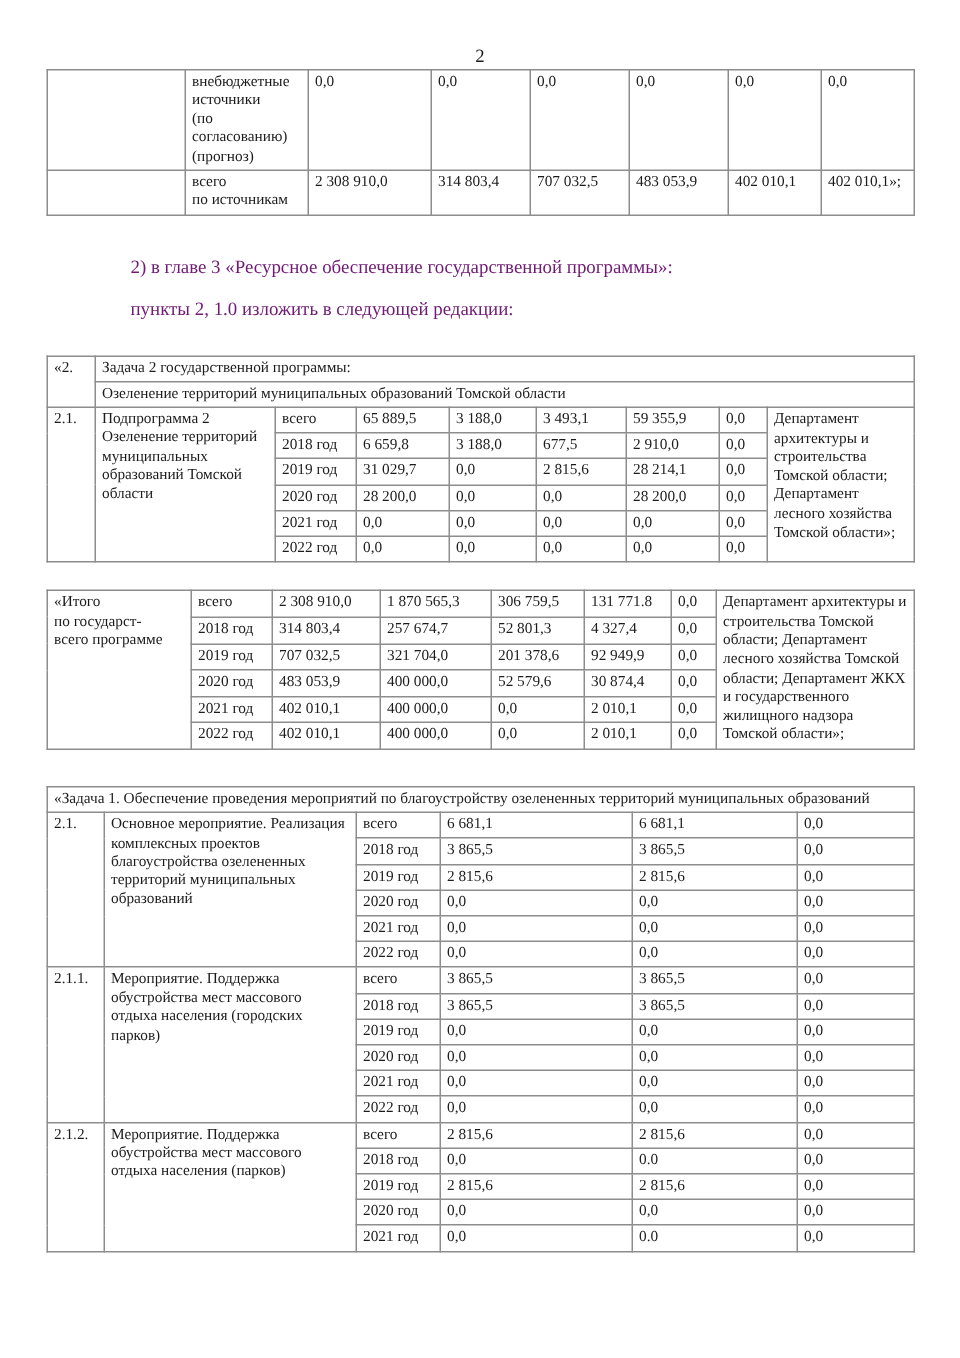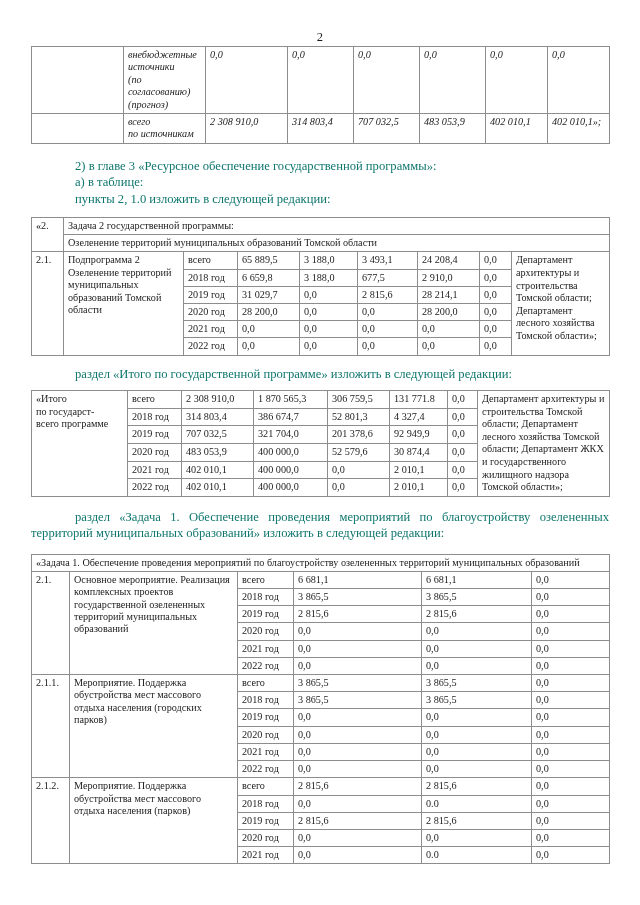--- a/index.html
+++ b/index.html
@@ -31,26 +31,26 @@
     height: 18px;
     line-height: 18px;
     letter-spacing: 0.2px;
   }
   .content {
     margin: 0 auto;
     width: 578px;
   }
   
   p.para {
-    margin: 0;
+    margin: 12px;
     font-size: 12.6px;
     line-height: 16.4px;
     text-align: justify;
     text-indent: 44px;
-    color: #0f766e;
+    color: #701a75;
   }
   .gap-8  { height: 8px; }
   .gap-10 { height: 10px; }
   .gap-12 { height: 12px; }
   .gap-14 { height: 14px; }
 
   
   table.doc {
     border-collapse: collapse;
     width: 578px;
@@ -62,21 +62,21 @@
   table.doc td {
     border: 1px solid #8d8d8d;
     padding: 2px 3px 2px 4px;
     vertical-align: top;
     word-wrap: break-word;
     overflow: hidden;
   }
   table.doc td.num { white-space: nowrap; }
   table.doc td.tight { line-height: 12.4px; }
   
-  .t1 td { height: 11px; font-style: italic; }
+  .t1 td { height: 11px; }
   
   td.dept { line-height: 12.6px; }
 </style>
 </head>
 <body>
 
 <div class="page">
 
   <div class="page-number">2</div>
 
@@ -118,21 +118,20 @@
         <td class="num">483 053,9</td>
         <td class="num">402 010,1</td>
         <td class="num">402 010,1»;</td>
       </tr>
     </tbody>
       </table>
 
     <div class="gap-14"></div>
 
     <p class="para">2) в главе 3 «Ресурсное обеспечение государственной программы»:</p>
-    <p class="para">а) в таблице:</p>
     <p class="para">пункты 2, 1.0 изложить в следующей редакции:</p>
 
     <div class="gap-10"></div>
 
     <table class="doc">
       <colgroup>
         <col style="width:32px">
         <col style="width:120px">
         <col style="width:54px">
         <col style="width:62px">
@@ -151,21 +150,21 @@
         <td colspan="8">Озеленение территорий муниципальных образований Томской области</td>
       </tr>
       <tr>
         <td rowspan="6">2.1.</td>
         <td rowspan="6" class="tight" style="white-space:pre-line">Подпрограмма 2
 Озеленение территорий муниципальных образований Томской области</td>
         <td>всего</td>
         <td class="num">65 889,5</td>
         <td class="num">3 188,0</td>
         <td class="num">3 493,1</td>
-        <td class="num">24 208,4</td>
+        <td class="num">59 355,9</td>
         <td class="num">0,0</td>
         <td rowspan="6" class="dept">Департамент архитектуры и строительства Томской области; Департамент лесного хозяйства Томской области»;</td>
       </tr>
       <tr>
         <td>2018 год</td>
         <td class="num">6 659,8</td>
         <td class="num">3 188,0</td>
         <td class="num">677,5</td>
         <td class="num">2 910,0</td>
         <td class="num">0,0</td>
@@ -200,21 +199,20 @@
         <td class="num">0,0</td>
         <td class="num">0,0</td>
         <td class="num">0,0</td>
         <td class="num">0,0</td>
       </tr>
     </tbody>
       </table>
 
     <div class="gap-10"></div>
 
-    <p class="para">раздел «Итого по государственной программе» изложить в следующей редакции:</p>
 
     <div class="gap-8"></div>
 
     <table class="doc">
       <colgroup>
         <col style="width:96px">
         <col style="width:54px">
         <col style="width:72px">
         <col style="width:74px">
         <col style="width:62px">
@@ -231,21 +229,21 @@
         <td class="num">2 308 910,0</td>
         <td class="num">1 870 565,3</td>
         <td class="num">306 759,5</td>
         <td class="num">131 771.8</td>
         <td class="num">0,0</td>
         <td rowspan="6" class="dept">Департамент архитектуры и строительства Томской области; Департамент лесного хозяйства Томской области; Департамент ЖКХ и государственного жилищного надзора Томской области»;</td>
       </tr>
       <tr>
         <td>2018 год</td>
         <td class="num">314 803,4</td>
-        <td class="num">386 674,7</td>
+        <td class="num">257 674,7</td>
         <td class="num">52 801,3</td>
         <td class="num">4 327,4</td>
         <td class="num">0,0</td>
       </tr>
       <tr>
         <td>2019 год</td>
         <td class="num">707 032,5</td>
         <td class="num">321 704,0</td>
         <td class="num">201 378,6</td>
         <td class="num">92 949,9</td>
@@ -273,41 +271,40 @@
         <td class="num">400 000,0</td>
         <td class="num">0,0</td>
         <td class="num">2 010,1</td>
         <td class="num">0,0</td>
       </tr>
     </tbody>
       </table>
 
     <div class="gap-12"></div>
 
-    <p class="para">раздел «Задача 1. Обеспечение проведения мероприятий по благоустройству озелененных территорий муниципальных образований» изложить в следующей редакции:</p>
 
     <div class="gap-12"></div>
 
     <table class="doc">
       <colgroup>
         <col style="width:38px">
         <col style="width:168px">
         <col style="width:56px">
         <col style="width:128px">
         <col style="width:110px">
         <col style="width:78px">
       </colgroup>
       <tbody>
           <tr>
         <td colspan="6">«Задача 1. Обеспечение проведения мероприятий по благоустройству озелененных территорий муниципальных образований</td>
       </tr>
 
       <tr>
         <td rowspan="6">2.1.</td>
-        <td rowspan="6" class="tight">Основное мероприятие. Реализация комплексных проектов государственной озелененных территорий муниципальных образований</td>
+        <td rowspan="6" class="tight">Основное мероприятие. Реализация комплексных проектов благоустройства озелененных территорий муниципальных образований</td>
         <td>всего</td>
         <td class="num">6 681,1</td>
         <td class="num">6 681,1</td>
         <td class="num">0,0</td>
       </tr>
       <tr>
         <td>2018 год</td>
         <td class="num">3 865,5</td>
         <td class="num">3 865,5</td>
         <td class="num">0,0</td>

